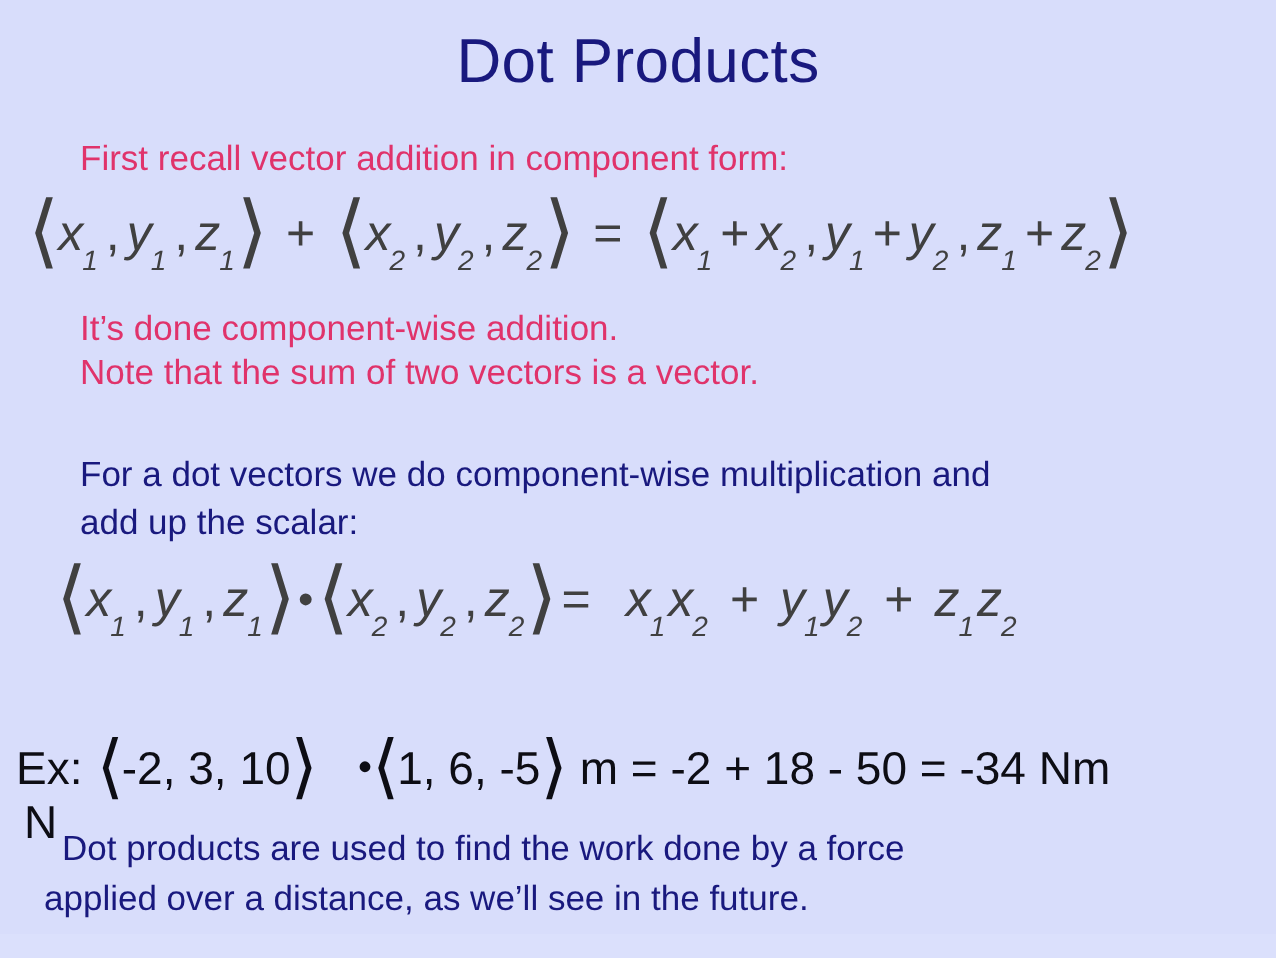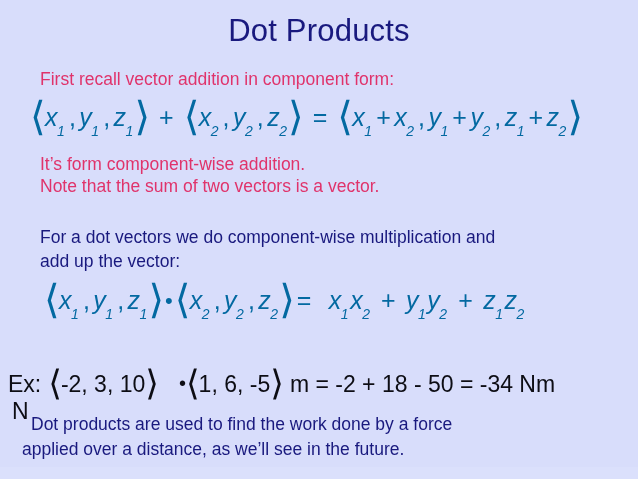--- a/index.html
+++ b/index.html
@@ -56,24 +56,23 @@
   .navy {
     color: #19197e;
     font-size: 17.5px;
     line-height: 23px;
   }
 
   
   .equation {
     position: absolute;
     white-space: nowrap;
-    color: #0369a1;
+    color: #404040;
     font-size: 25px;
     line-height: 30px;
-    margin-left: 16px;
   }
   .equation .var {
     font-style: italic;
     font-size: 25px;
     padding: 0 0.5px;
   }
   .equation .ang {
     font-style: normal;
     font-size: 40px;
     line-height: 0;
@@ -147,25 +146,25 @@
 <div id="slide">
 
   <div class="slide-title">Dot Products</div>
 
   <div class="line pink" style="left:40px; top:68px;">First recall vector addition in component form:</div>
 
   <div class="equation" style="left:14px; top:102px;">
     <span class="ang">⟨</span><span class="var">x</span><sub>1</sub><span class="op">,</span><span class="var">y</span><sub>1</sub><span class="op">,</span><span class="var">z</span><sub>1</sub><span class="ang">⟩</span><span class="gapsm"></span><span class="op">+</span><span class="gapsm"></span><span class="ang">⟨</span><span class="var">x</span><sub>2</sub><span class="op">,</span><span class="var">y</span><sub>2</sub><span class="op">,</span><span class="var">z</span><sub>2</sub><span class="ang">⟩</span><span class="gapsm"></span><span class="op">=</span><span class="gapsm"></span><span class="ang">⟨</span><span class="var">x</span><sub>1</sub><span class="op">+</span><span class="var">x</span><sub>2</sub><span class="op">,</span><span class="var">y</span><sub>1</sub><span class="op">+</span><span class="var">y</span><sub>2</sub><span class="op">,</span><span class="var">z</span><sub>1</sub><span class="op">+</span><span class="var">z</span><sub>2</sub><span class="ang">⟩</span>
   </div>
 
-  <div class="line pink" style="left:40px; top:153px;">It’s form component-wise addition.</div>
+  <div class="line pink" style="left:40px; top:153px;">It’s done component-wise addition.</div>
   <div class="line pink" style="left:40px; top:175px;">Note that the sum of two vectors is a vector.</div>
 
   <div class="line navy" style="left:40px; top:226px;">For a dot vectors we do component-wise multiplication and</div>
-  <div class="line navy" style="left:40px; top:250px;">add up the vector:</div>
+  <div class="line navy" style="left:40px; top:250px;">add up the scalar:</div>
 
   <div class="equation" style="left:28px; top:285px;">
     <span class="ang">⟨</span><span class="var">x</span><sub>1</sub><span class="op">,</span><span class="var">y</span><sub>1</sub><span class="op">,</span><span class="var">z</span><sub>1</sub><span class="ang">⟩</span><span class="dotop">•</span><span class="ang">⟨</span><span class="var">x</span><sub>2</sub><span class="op">,</span><span class="var">y</span><sub>2</sub><span class="op">,</span><span class="var">z</span><sub>2</sub><span class="ang">⟩</span><span class="op">=</span><span class="gapmd"></span><span class="var">x</span><sub>1</sub><span class="var">x</span><sub>2</sub><span class="gapsm"></span><span class="op">+</span><span class="gapsm"></span><span class="var">y</span><sub>1</sub><span class="var">y</span><sub>2</sub><span class="gapsm"></span><span class="op">+</span><span class="gapsm"></span><span class="var">z</span><sub>1</sub><span class="var">z</span><sub>2</sub>
   </div>
 
 
   <div class="example" style="left:8px; top:370px;">
     <span>Ex:</span><span class="gapsm"></span><span class="ang">⟨</span><span>-2, 3, 10</span><span class="ang">⟩</span><span class="gapmd"></span><span class="gapsm"></span><span class="dotop">•</span><span class="ang">⟨</span><span>1, 6, -5</span><span class="ang">⟩</span><span class="gapsm"></span><span>m = -2 + 18 - 50 = -34 Nm</span>
   </div>
 

